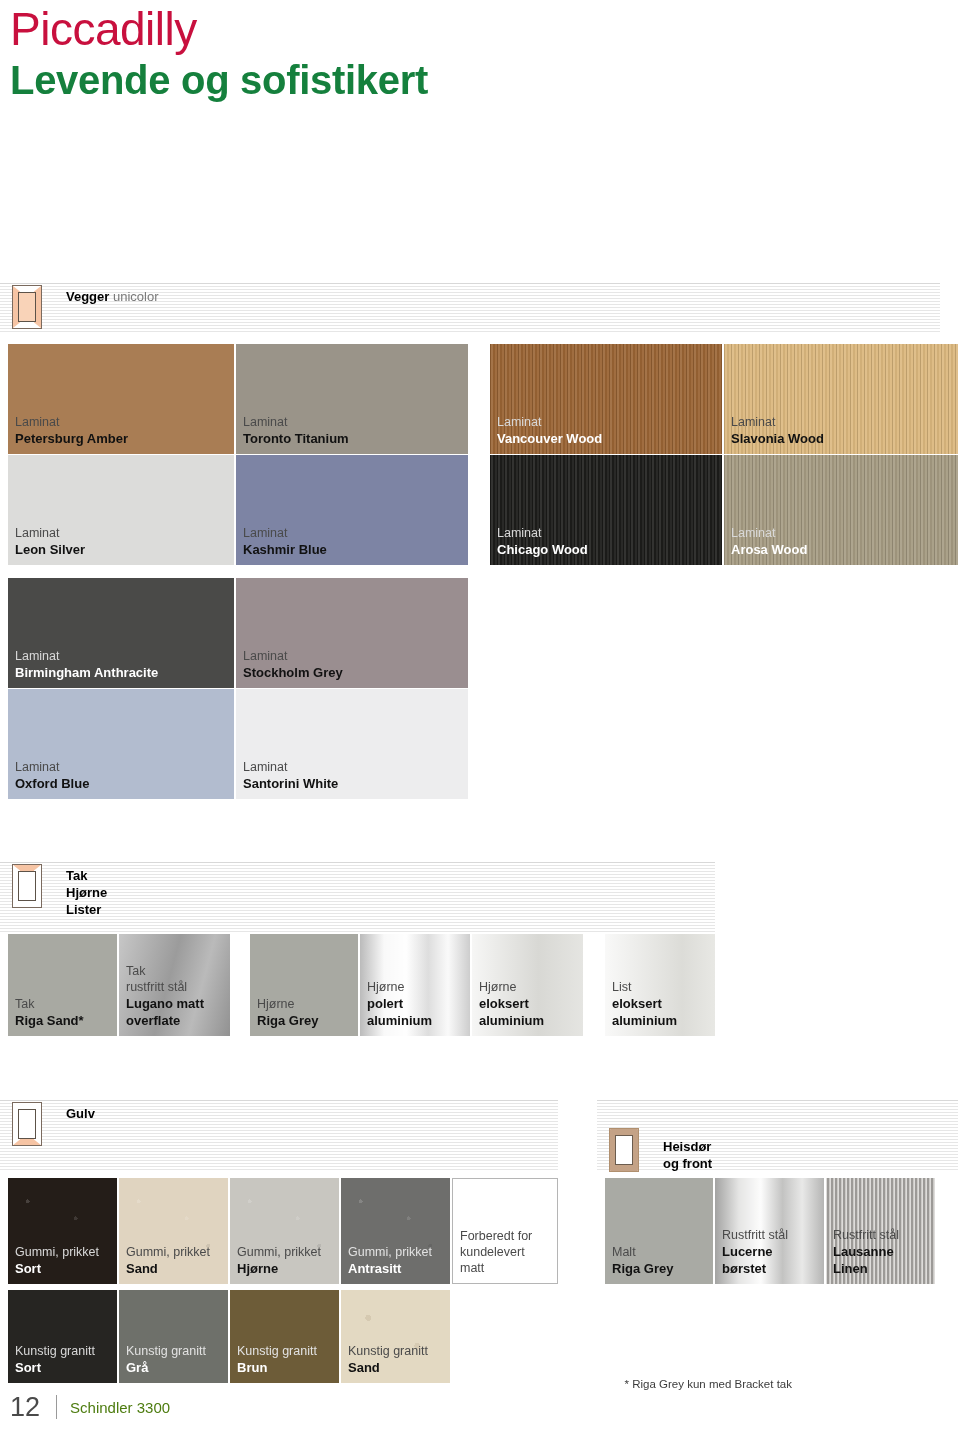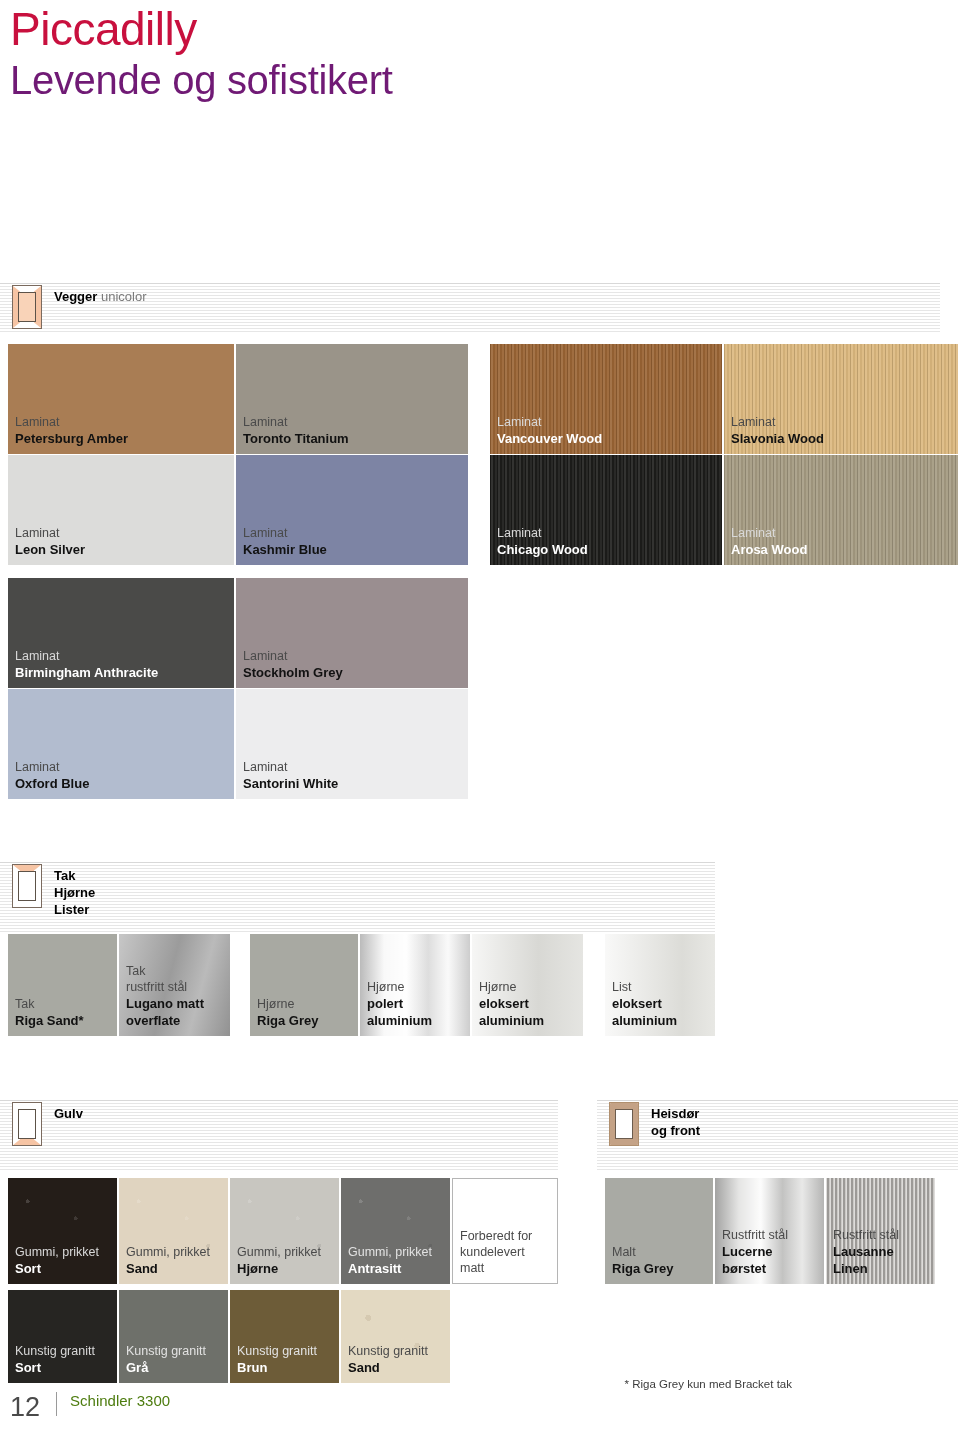--- a/index.html
+++ b/index.html
@@ -11,37 +11,37 @@
   }
   .page { position: relative; width: 804px; height: 1430px; }
 
   
   .title-block { position: absolute; left: 10px; top: 2px; }
   .title-main {
     font-size: 46px; font-weight: 400; color: #c8103e;
     letter-spacing: -0.5px; line-height: 54px;
   }
   .title-sub {
-    font-size: 40px; font-weight: 400; color: #701a75;
+    font-size: 40px; font-weight: 700; color: #15803d;
     letter-spacing: -0.3px; line-height: 48px;
   }
 
   
   .sec-header {
     position: absolute; height: 50px;
     background: repeating-linear-gradient(
       to bottom,
       #ffffff 0px, #ffffff 2px,
       #e6e6e6 2px, #e6e6e6 3px
     );
     border-top: 1px solid #d8d8d8;
     display: flex; align-items: flex-start;
   }
   .sec-header .icon-wrap { width: 34px; flex: none; padding-top: 1px; margin-left: 12px; }
-  .sec-header .labels { margin-left: 8px; padding-top: 4px; }
+  .sec-header .labels { margin-left: 20px; padding-top: 4px; }
   .sec-lbl { font-size: 13px; line-height: 17px; color: #000; font-weight: bold; white-space: nowrap; }
   .sec-lbl .light { font-weight: normal; color: #7a7a7a; }
 
   
   .roomicon { position: relative; width: 30px; height: 44px; background: #ffffff;
               border: 1px solid #7a6a5e; }
   .roomicon .inner { position: absolute; left: 5px; top: 6px; right: 5px; bottom: 6px;
                      background: #ffffff; border: 1px solid #5c5248; }
   .roomicon i { position: absolute; display: block; }
   
@@ -72,21 +72,21 @@
   .t-mid .sub  { color: #e2e2e2; }
   .t-mid .name { color: #ffffff; }
 
   .bordered { border: 1px solid #b5b5b5; }
 
   
   .footnote {
     position: absolute; right: 12px; top: 1378px;
     font-size: 11.5px; color: #3c3c3c;
   }
-  .folio { position: absolute; left: 10px; top: 1392px; display: flex; }
+  .folio { position: absolute; left: 10px; top: 1392px; display: flex; align-items: center; }
   .folio .num { font-size: 27px; color: #4a4a4a; font-weight: 400; line-height: 30px; }
   .folio .bar { width: 1px; height: 24px; background: #9a9a9a; margin: 0 13px 0 16px; }
   .folio .txt { font-size: 15px; color: #4d7c0f; }
 </style>
 </head>
 <body>
 
 <div class="page">
 
   <div class="title-block">
@@ -252,21 +252,21 @@
         <i class="face-left plain"></i>
           <i class="face-right plain"></i>
         <div class="inner"></div>
       </div>
     </div>
     <div class="labels">
       <div class="sec-lbl">Gulv</div>
     </div>
   </div>
 
-  <div class="sec-header" style="left:597px;top:1100px;width:361px;height:72px;">
+  <div class="sec-header" style="left:597px;top:1100px;width:361px;height:72px;align-items:flex-end;">
     <div class="icon-wrap">
       <div class="roomicon" style="border-color:#b08f6e;">
         <i class="face-top tan"></i>
           <i class="face-bottom tan"></i>
         <i class="face-left tan"></i>
           <i class="face-right tan"></i>
         <div class="inner" style="border-color:#6b5c4e;"></div>
       </div>
     </div>
     <div class="labels">

